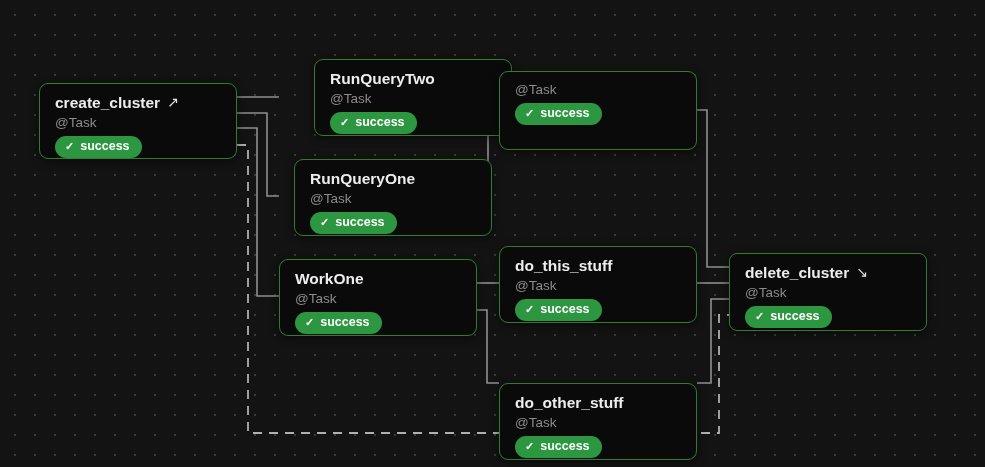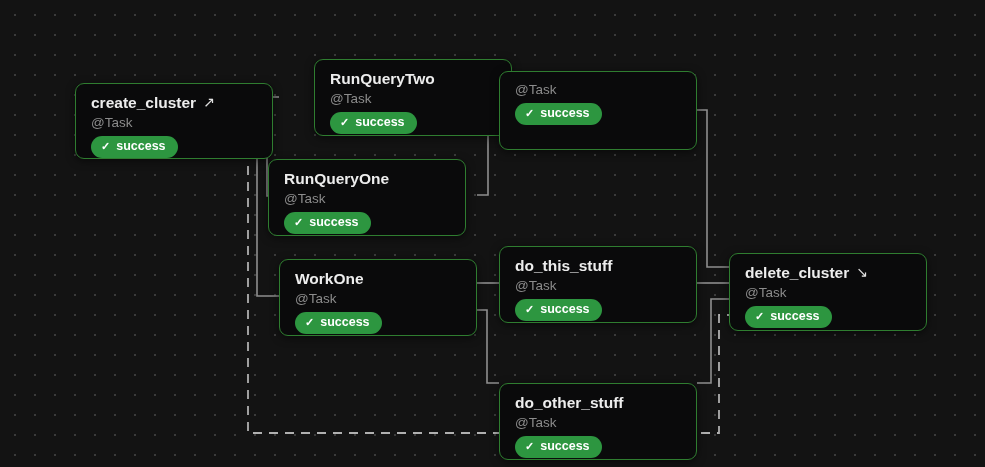--- a/index.html
+++ b/index.html
@@ -71,28 +71,28 @@
     background: #2d9640;
     border-radius: 999px;
     padding: 2px 12px 3px 10px;
     color: #ffffff;
     font-size: 12.5px;
     font-weight: bold;
     line-height: 17px;
   }
   .badge .check { font-size: 11px; font-weight: bold; }
   
-  .n-create  { left: 39px;  top: 83px;  height: 76px; margin-left: 36px; }
+  .n-create  { left: 39px;  top: 83px;  height: 76px; }
   .n-rq2     { left: 279px; top: 59px; margin-left: 35px;  }
-  .n-rq1     { left: 268px; top: 159px; }
+  .n-rq1     { left: 294px; top: 159px; }
   .n-work    { left: 279px; top: 259px; }
   .n-dsos    { left: 499px; top: 71px;  height: 79px; }
   .n-dts     { left: 499px; top: 246px; }
   .n-dos     { left: 499px; top: 347px; margin-top: 36px; }
-  .n-delete  { left: 729px; top: 253px; height: 78px; }
+  .n-delete  { left: 729px; top: 253px; height: 78px; border-radius: 8px; }
 </style>
 </head>
 <body>
 
 <div class="canvas">
 
   <svg class="edges" id="edges">
       <polyline points="237,97 279,97"></polyline>
       <polyline points="237,113 267,113 267,196 279,196"></polyline>
       <polyline points="237,128 257,128 257,296 279,296"></polyline>

